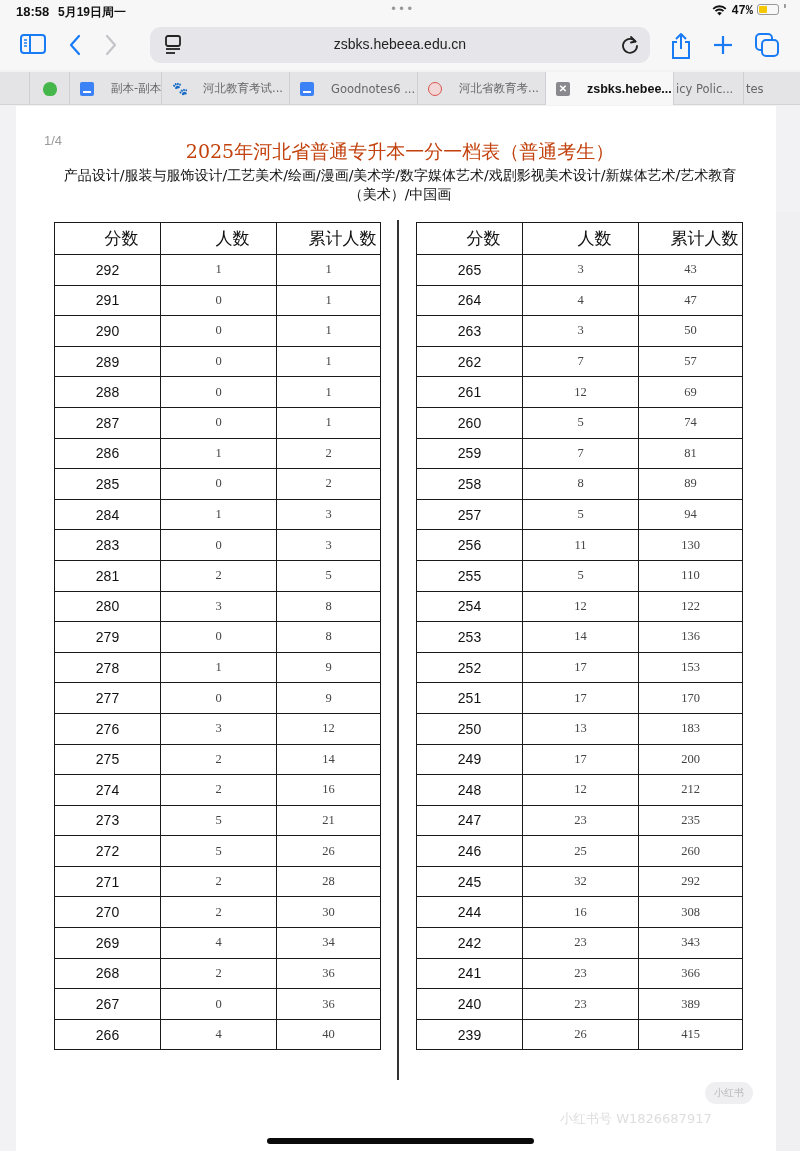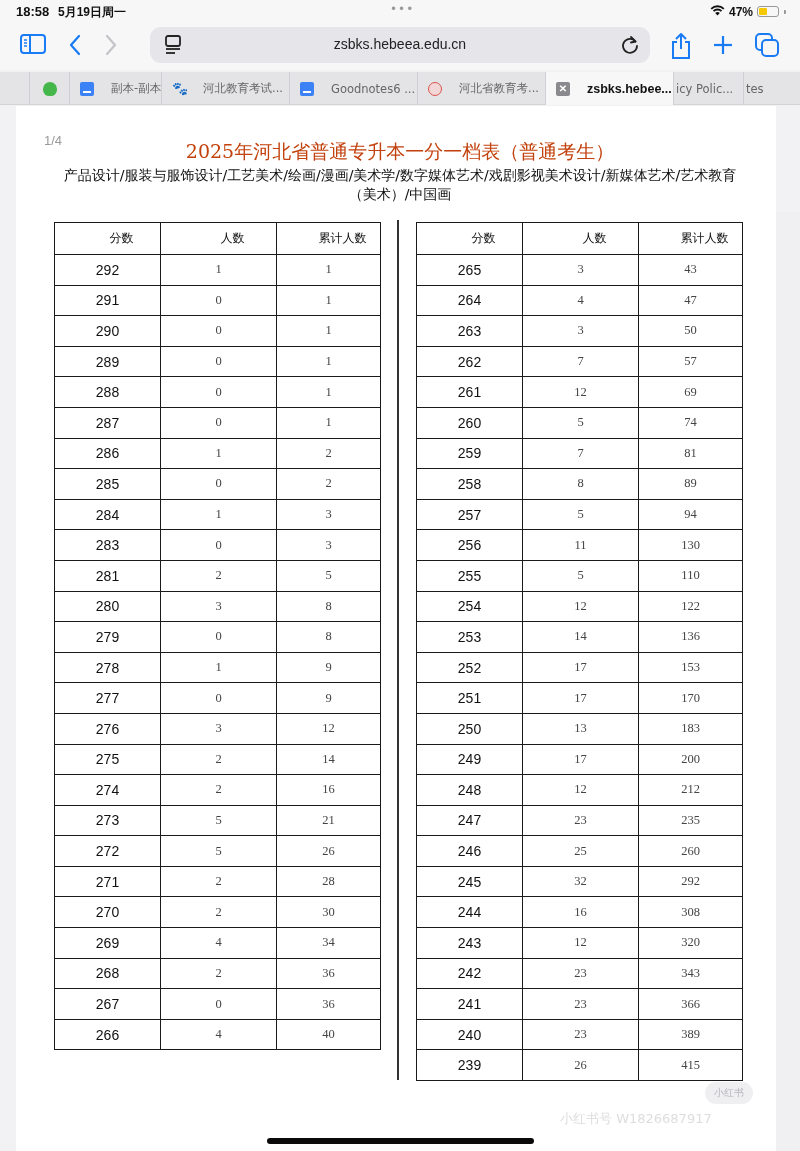--- a/index.html
+++ b/index.html
@@ -4,21 +4,21 @@
 <style>
   * { box-sizing: border-box; margin: 0; padding: 0; }
   html, body { width: 800px; height: 1151px; overflow: hidden; background: #f2f2f4; }
   body { font-family: "DejaVu Sans", "Liberation Sans", sans-serif; position: relative; }
 
   
   .statusbar { position: absolute; top: 0; left: 0; width: 800px; height: 24px; background: #f7f7f8; font-size: 13px; color: #111; }
   .sb-time { position: absolute; left: 16px; top: 4px; font-weight: bold; font-family: "Liberation Sans", sans-serif; font-size: 13px; }
   .sb-date { position: absolute; left: 58px; top: 4px; font-family: "Liberation Sans", sans-serif; font-size: 12px; font-weight: bold; }
   .sb-dots { position: absolute; left: 390px; top: 2px; font-size: 12px; color: #999; letter-spacing: 1px; }
-  .sb-right { position: absolute; right: 14px; top: 4px; display: flex; align-items: center; gap: 4px; font-size: 12px; font-weight: bold; font-family: Liberation Sans, sans-serif; }
+  .sb-right { position: absolute; right: 14px; top: 4px; display: flex; align-items: flex-start; gap: 4px; font-size: 12px; font-weight: bold; font-family: Liberation Mono, monospace; }
   .battery { width: 22px; height: 11px; border: 1.5px solid #999; border-radius: 3px; position: relative; padding: 1px; }
   .battery-fill { width: 47%; height: 100%; background: #f5c800; border-radius: 1px; }
   .battery-cap { width: 2px; height: 4px; background: #999; border-radius: 0 1px 1px 0; margin-left: 1px; }
 
   
   .toolbar { position: absolute; top: 24px; left: 0; width: 800px; height: 46px; background: #f7f7f8; }
   .tb-icon { position: absolute; display: flex; align-items: center; justify-content: center; color: #1a7cf5; cursor: pointer; }
   .urlbar { position: absolute; left: 150px; top: 3px; width: 500px; height: 36px; background: #e6e6ea; border-radius: 11px; }
   .url-text { position: absolute; left: 0; right: 0; top: 9px; text-align: center; font-family: "Liberation Sans", sans-serif; font-size: 14px; color: #222; }
   .reader-icon { position: absolute; left: 14px; top: 8px; }
@@ -38,21 +38,21 @@
 
   
   .viewer { position: absolute; top: 106px; left: 0; width: 800px; height: 861px; background: #f2f2f4; }
   .page { position: absolute; left: 16px; top: 0; width: 760px; height: 1045px; background: #ffffff; }
   .page-indicator { position: absolute; left: 44px; top: 27px; color: #9a9a9a; font-size: 13px; font-family: "Liberation Sans", sans-serif; }
   .doc-title { position: absolute; left: 0; width: 800px; top: 33px; text-align: center; font-family: "DejaVu Serif", "Liberation Serif", serif; font-size: 19px; color: #c2410c; }
   .doc-subtitle { position: absolute; left: 52px; width: 696px; top: 60px; text-align: center; font-size: 14px; line-height: 19px; color: #111; }
 
   table.score { position: absolute; border-collapse: collapse; table-layout: fixed; }
   table.score th, table.score td { border: 1.5px solid #1a1a1a; text-align: center; height: 30.6px; }
-  table.score th { font-weight: normal; font-size: 12px; color: #111; height: 32px; padding-left: 28px; }
+  table.score th { font-weight: normal; font-size: 17px; color: #111; height: 32px; padding-left: 28px; }
   table.score td.s { font-family: "Liberation Sans", sans-serif; font-size: 14px; color: #111; }
   table.score td.n { font-family: "Liberation Serif", serif; font-size: 12.5px; color: #444; }
   .tbl-left { left: 54px; top: 116px; width: 326px; }
   .tbl-right { left: 416px; top: 116px; width: 326px; }
   .divider { position: absolute; left: 397px; top: 114px; width: 1.5px; height: 860px; background: #333; }
 
   .page-footer { position: absolute; left: 0; width: 800px; top: 1014px; text-align: center; font-family: "DejaVu Serif", "Liberation Serif", serif; font-size: 12px; color: #222; word-spacing: 3px; }
   .watermark { position: absolute; left: 560px; top: 1004px; font-size: 13px; color: rgba(180,180,185,0.45); }
   .watermark-badge { position: absolute; left: 705px; top: 976px; width: 48px; height: 22px; border-radius: 11px; background: rgba(235,235,238,0.8); font-size: 10px; color: rgba(170,170,175,0.8); text-align: center; line-height: 22px; }
   .home-indicator { position: absolute; left: 267px; top: 1138px; width: 267px; height: 6px; border-radius: 3px; background: #0a0a0a; }
@@ -447,25 +447,20 @@
           <td class="s">245</td>
           <td class="n">32</td>
           <td class="n">292</td>
         </tr>
         <tr>
           <td class="s">244</td>
           <td class="n">16</td>
           <td class="n">308</td>
         </tr>
         <tr>
-          <td class="s">243</td>
-          <td class="n">12</td>
-          <td class="n">320</td>
-        </tr>
-        <tr>
           <td class="s">242</td>
           <td class="n">23</td>
           <td class="n">343</td>
         </tr>
         <tr>
           <td class="s">241</td>
           <td class="n">23</td>
           <td class="n">366</td>
         </tr>
         <tr>

